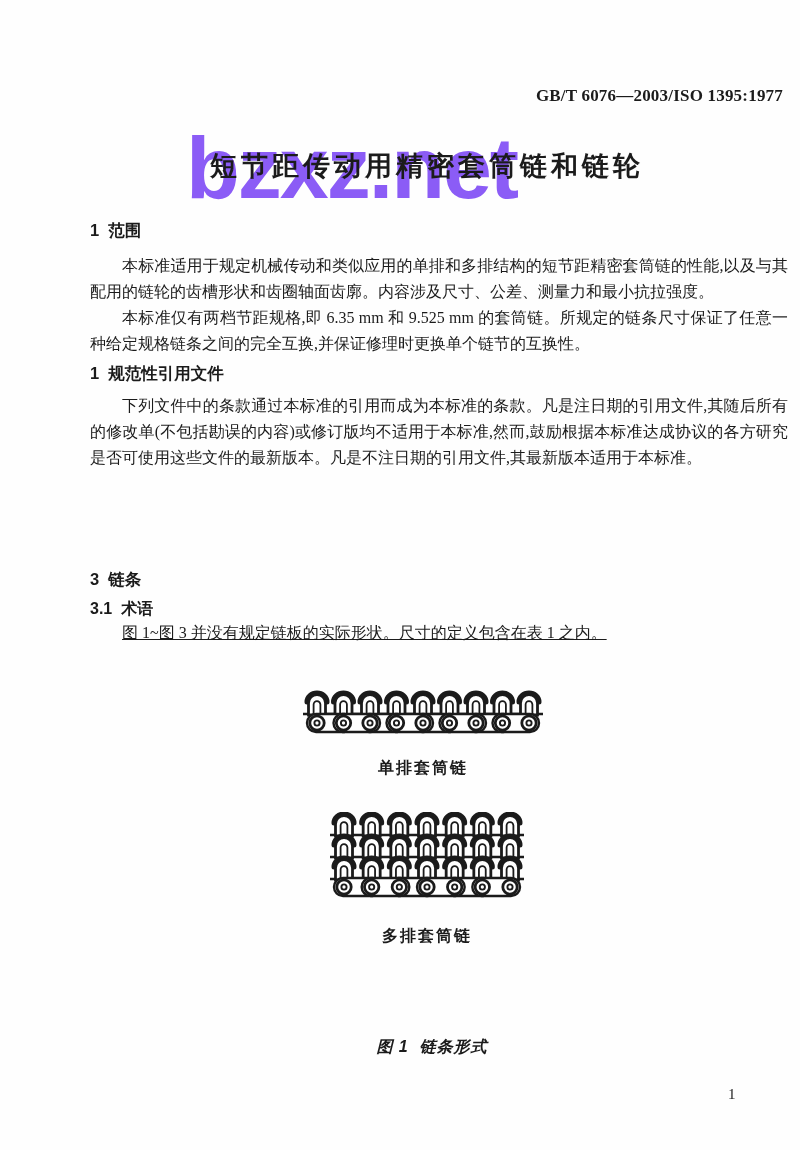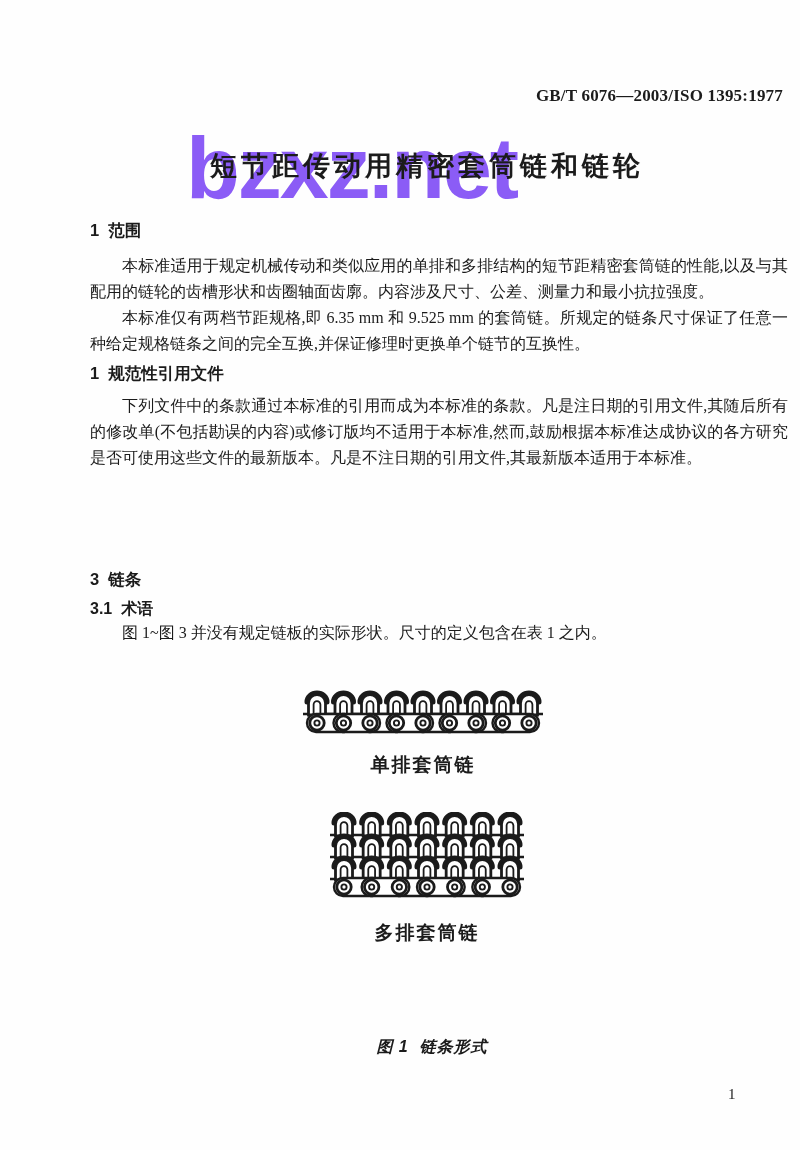--- a/index.html
+++ b/index.html
@@ -37,22 +37,23 @@
     font-size:16.5px;font-weight:700;line-height:26px;
   }
   .para{
     margin:0;font-size:16px;line-height:26px;
     text-align:justify;text-indent:2em;
   }
   .ref-list{font-size:16px;line-height:24px;padding-left:32px;}
   .ref-line{white-space:pre-wrap;}
   .fig-label{
     font-family:"Liberation Sans", sans-serif;
-    font-size:19px;font-weight:700;letter-spacing:2px;
+    font-size:16px;font-weight:700;letter-spacing:2px;
     text-align:center;
+    margin-top:6px;
   }
   .fig-caption{
     font-family:"Liberation Sans", sans-serif;
     font-size:16px;font-weight:700;letter-spacing:1px;
     text-align:center;
   }
   .page-num{top:1086px;left:728px;font-size:15px;}
 </style>
 </head>
 <body>
@@ -73,21 +74,21 @@
 
   <div class="abs sec-heading pre" style="top:360px;left:0;">1  规范性引用文件</div>
 
   <p class="abs para" style="top:393px;left:0;width:698px;">下列文件中的条款通过本标准的引用而成为本标准的条款。凡是注日期的引用文件,其随后所有的修改单(不包括勘误的内容)或修订版均不适用于本标准,然而,鼓励根据本标准达成协议的各方研究是否可使用这些文件的最新版本。凡是不注日期的引用文件,其最新版本适用于本标准。</p>
 
 
   <div class="abs sec-heading pre" style="top:566px;left:0;">3  链条</div>
 
   <div class="abs sec-heading pre" style="top:596px;left:0;font-size:16px;">3.1  术语</div>
 
-  <p class="abs para" style="top:620px;left:0;width:698px;">图 1~图 3 并没有规定链板的实际形状。尺寸的定义包含在表 1 之内。</p>
+  <p class="abs para" style="top:620px;left:0;width:698px;text-decoration:underline;">图 1~图 3 并没有规定链板的实际形状。尺寸的定义包含在表 1 之内。</p>
 </div>
 
 <svg id="chain-single" class="abs" style="top:688px;left:303px;" width="240" height="46" viewBox="0 0 240 46">
     <line x1="0" y1="26" x2="240" y2="26" stroke="#1b1b1b" stroke-width="2.4"></line>
     <path d="M4,14 A10,9 0 0 1 24,14" fill="none" stroke="#1b1b1b" stroke-width="5" stroke-linecap="round"></path>
     <path d="M5.5,27 V15 A8.5,8.5 0 0 1 22.5,15 V27 Z" fill="#fff" stroke="#1b1b1b" stroke-width="2.8"></path>
     <path d="M10.6,27 V16.5 A3.4,3.4 0 0 1 17.4,16.5 V27" fill="#fff" stroke="#1b1b1b" stroke-width="1.8"></path>
     <path d="M30.5,14 A10,9 0 0 1 50.5,14" fill="none" stroke="#1b1b1b" stroke-width="5" stroke-linecap="round"></path>
     <path d="M32,27 V15 A8.5,8.5 0 0 1 49,15 V27 Z" fill="#fff" stroke="#1b1b1b" stroke-width="2.8"></path>
     <path d="M37.1,27 V16.5 A3.4,3.4 0 0 1 43.9,16.5 V27" fill="#fff" stroke="#1b1b1b" stroke-width="1.8"></path>

